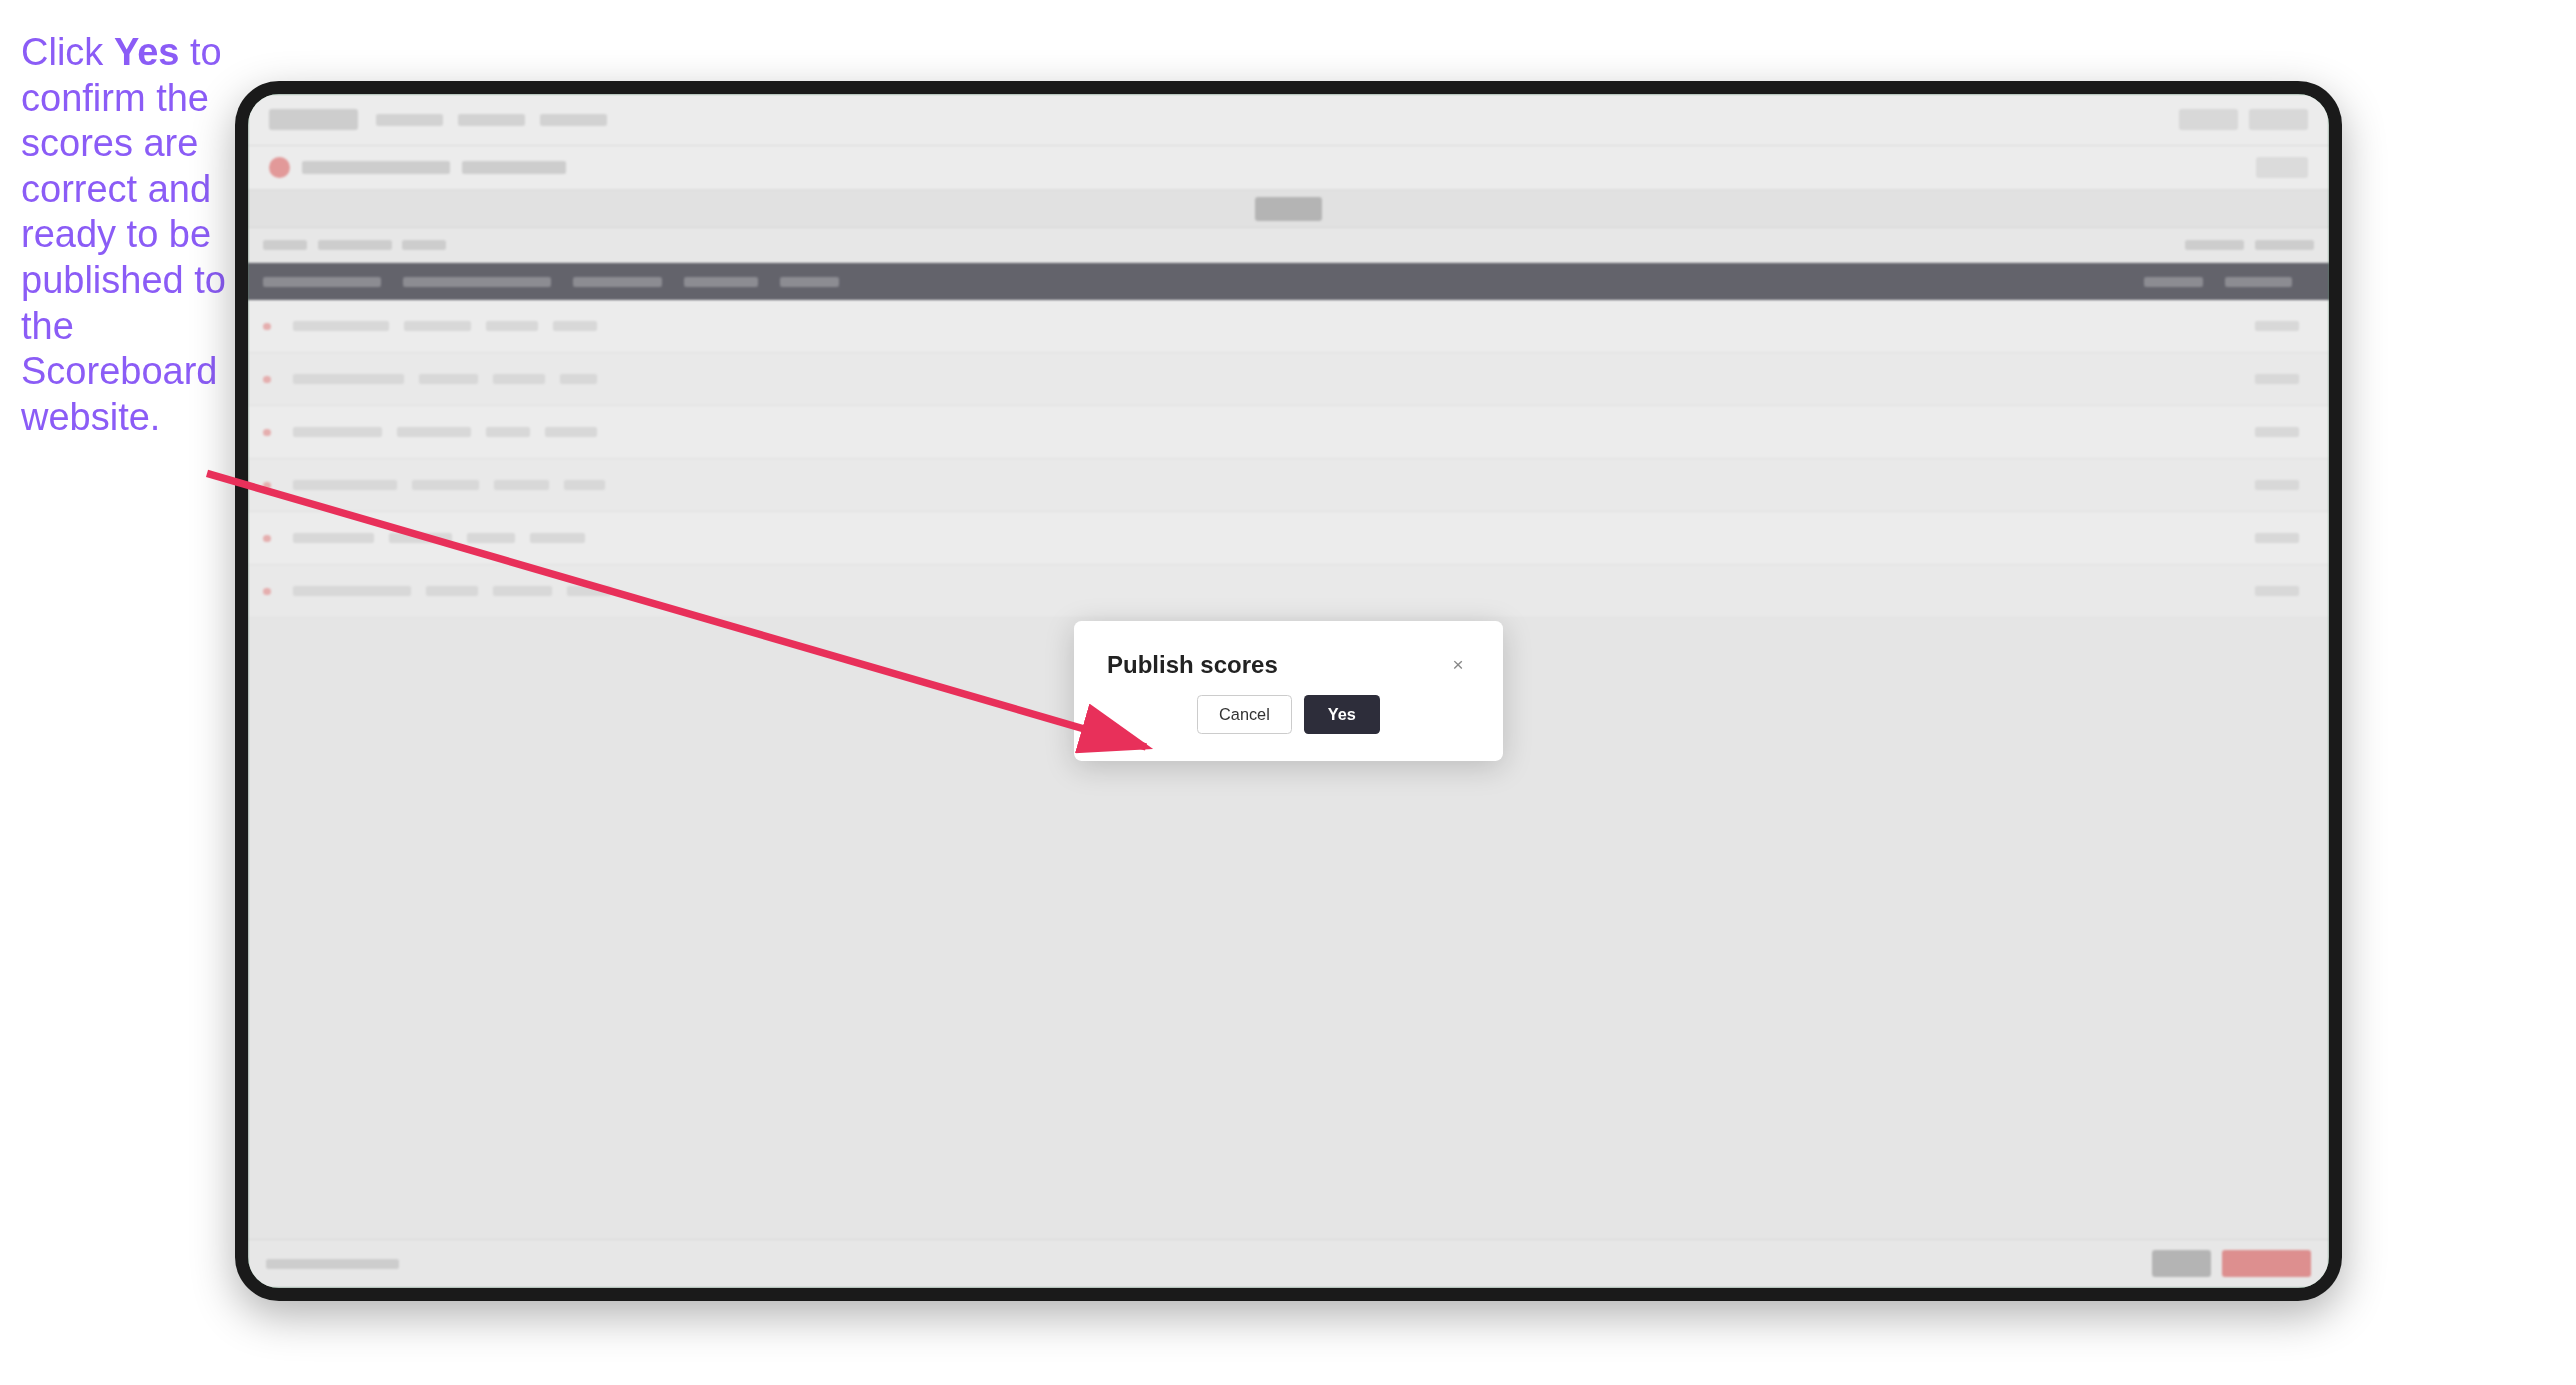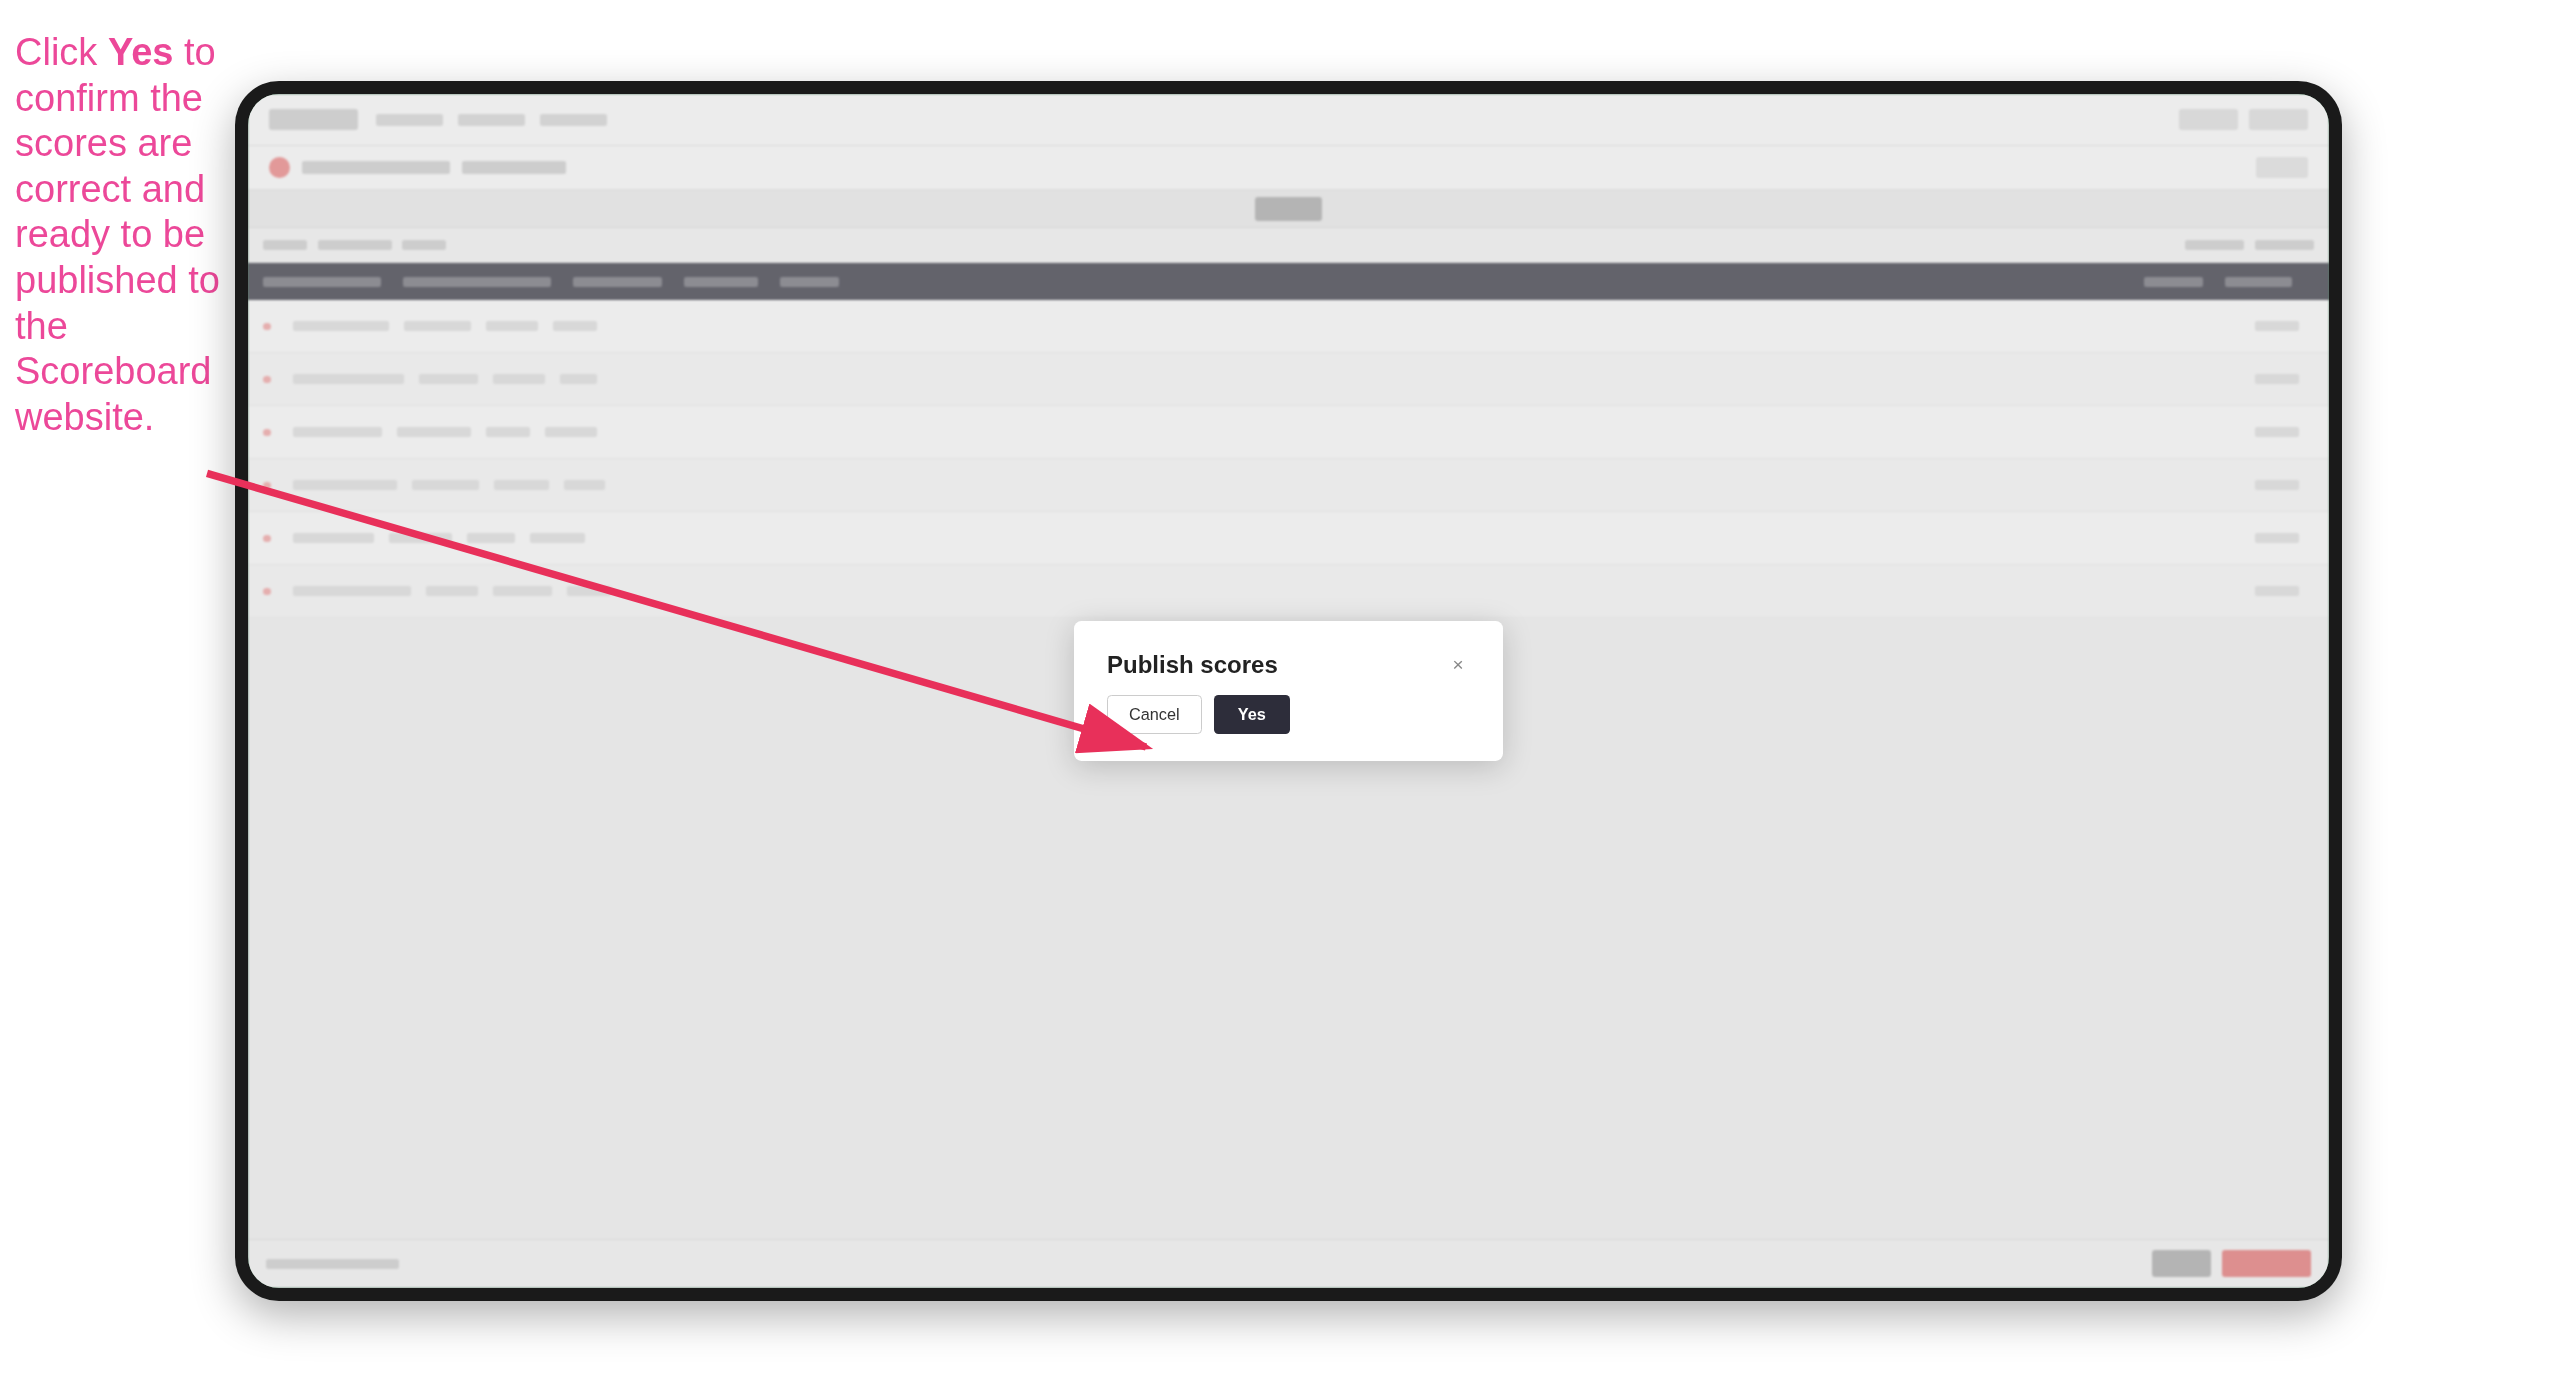--- a/index.html
+++ b/index.html
@@ -8,26 +8,26 @@
       font-family: -apple-system, BlinkMacSystemFont, 'Segoe UI', sans-serif;
       width: 2576px;
       height: 1386px;
       position: relative;
       overflow: hidden;
     }
 
     
     .instruction-text {
       position: absolute;
-      left: 15px;
+      left: 21px;
       top: 30px;
       width: 214px;
       font-size: 38px;
       line-height: 1.2;
-      color: #ec4899;
+      color: #8b5cf6;
     }
     .instruction-text strong {
       font-weight: 800;
     }
 
     
     .tablet-device {
       position: absolute;
       left: 235px;
       top: 81px;
@@ -315,21 +315,21 @@
     }
 
     .modal-message {
       font-size: 18px;
       color: #444;
       line-height: 1.4;
     }
 
     .modal-footer {
       display: flex;
-      justify-content: flex-start;
+      justify-content: center;
       gap: 12px;
     }
 
     .btn-cancel {
       padding: 9px 21px;
       font-size: 16.3px;
       border: 0.7px solid #ccc;
       border-radius: 4.4px;
       background: #ffffff;
       color: #333;

